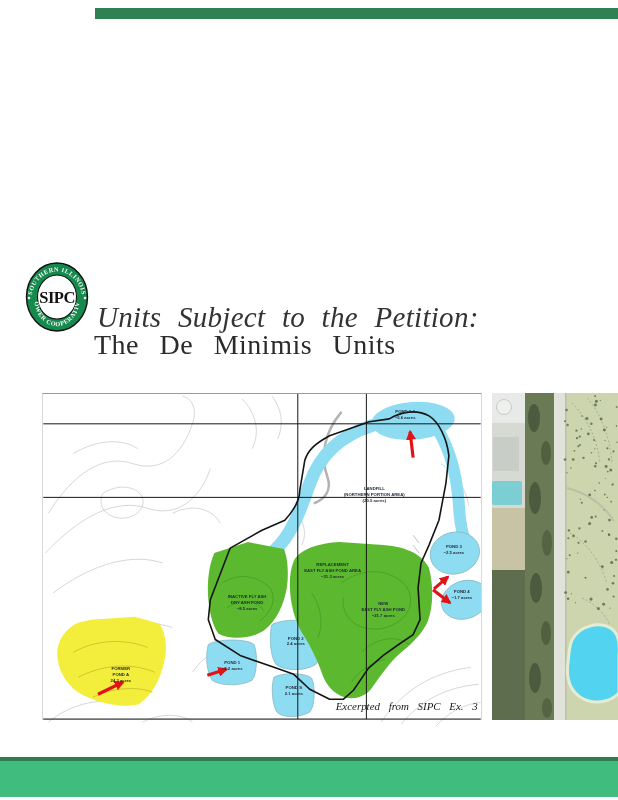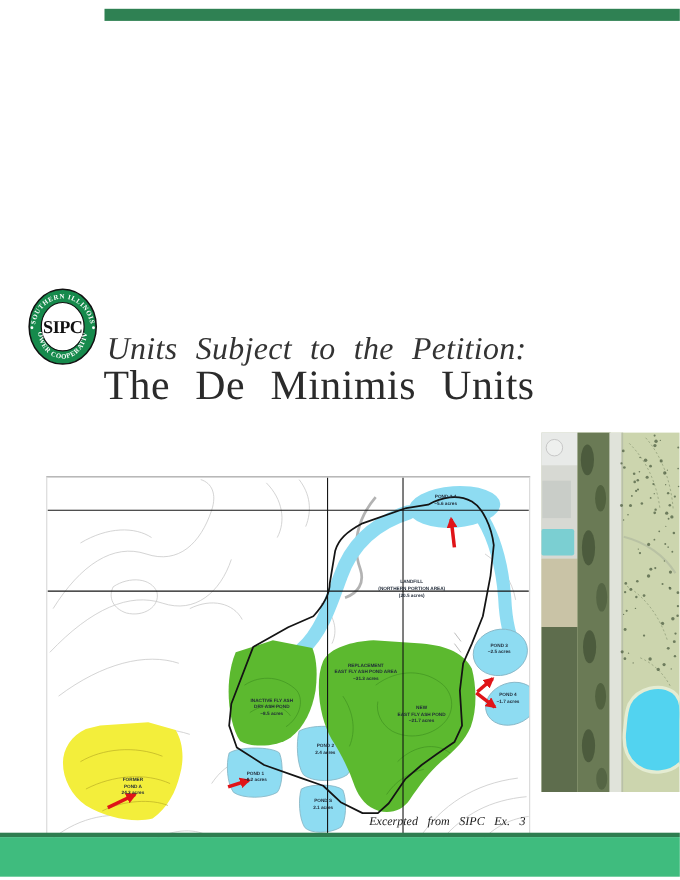--- a/index.html
+++ b/index.html
@@ -12,28 +12,27 @@
     background:#2f8153;
   }
   .logo{position:absolute;left:25px;top:261px;width:64px;height:72px;}
   .subtitle{
     position:absolute;left:97px;top:301px;width:480px;
     font-family:"Liberation Serif",serif;font-style:italic;
     font-size:29px;color:#333;word-spacing:9px;letter-spacing:.3px;
   }
   .title{
     position:absolute;left:94px;top:329px;width:520px;
-    font-family:"Liberation Serif",serif;font-size:38px;color:#2b2b2b;
+    font-family:"Liberation Serif",serif;font-size:28px;color:#2b2b2b;
     word-spacing:13px;letter-spacing:.5px;
   }
   .map-figure{
     position:absolute;left:42px;top:393px;width:440px;height:327px;
     background:#ffffff;border:1px solid #d8d8d8;border-top:1px solid #9a9a9a;
     box-sizing:border-box;
-    margin-top:40px;
   }
   .aerial{
     position:absolute;left:492px;top:393px;width:126px;height:327px;overflow:hidden;
   }
   .footer-line{
     position:absolute;left:0;top:757px;width:618px;height:4px;background:#2e7d50;
   }
   .footer-band{
     position:absolute;left:0;top:761px;width:618px;height:36px;background:#3fbc7e;
   }

